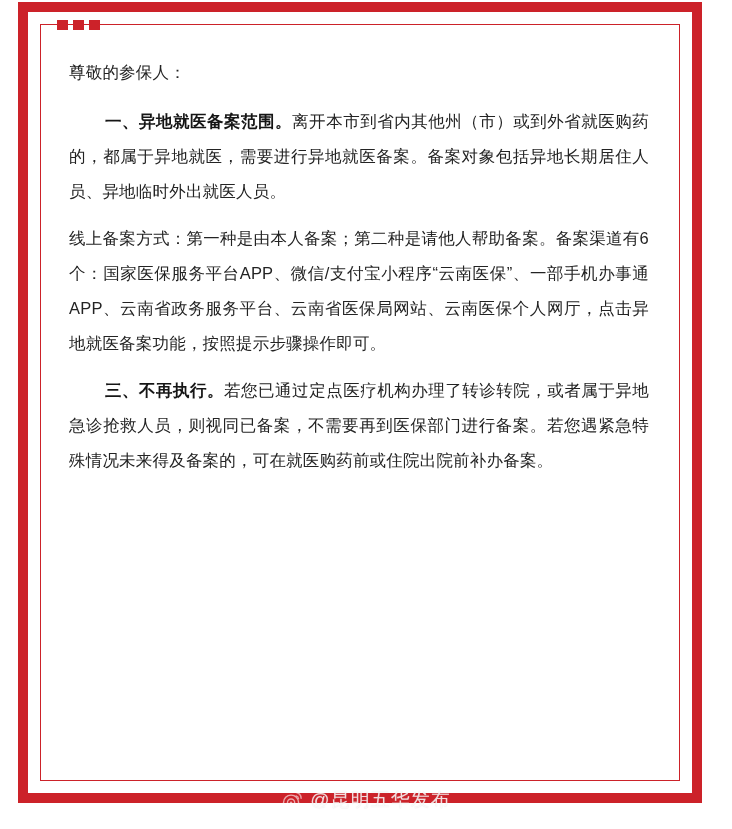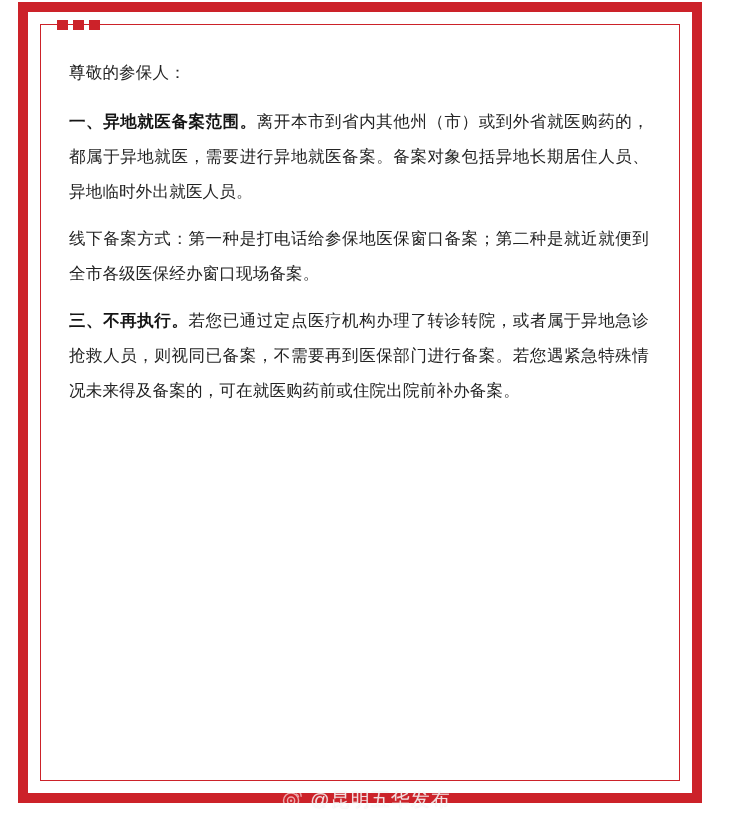--- a/index.html
+++ b/index.html
@@ -82,30 +82,31 @@
     margin: 0 0 12px 0;
     letter-spacing: 0.2px;
     font-family: "Liberation Sans", "DejaVu Sans", sans-serif;
   }
   .para.salutation {
     margin-bottom: 14px;
   }
   .para .lead {
     font-weight: bold;
     color: #151515;
+    margin-left: 36px;
   }
 
   
   .watermark {
     position: absolute;
     left: 0;
     right: 0;
     bottom: 16px;
     display: flex;
-    align-items: flex-start;
+    align-items: center;
     justify-content: center;
     gap: 6px;
     z-index: 6;
     pointer-events: none;
   }
   .watermark .wb-logo {
     width: 23px;
     height: 23px;
     opacity: 0.72;
     display: block;
@@ -136,24 +137,24 @@
       <div class="doc-body">
 
         <p class="para salutation">尊敬的参保人：</p>
 
 
         <p class="para">
           <span class="lead">一、异地就医备案范围。</span><span>离开本市到省内其他州（市）或到外省就医购药的，都属于异地就医，需要进行异地就医备案。备案对象包括异地长期居住人员、异地临时外出就医人员。</span>
         </p>
 
 
+        <p class="para">
+          <span>线上备案方式：第一种是由本人备案；第二种是请他人帮助备案。备案渠道有6个：国家医保服务平台APP、微信/支付宝小程序“云南医保”、一部手机办事通APP、云南省政务服务平台、云南省医保局网站、云南医保个人网厅，点击异地就医备案功能，按照提示步骤操作即可。</span>
+        </p>
 
-        <p class="para">
-          <span>线下备案方式：第一种是打电话给参保地医保窗口备案；第二种是就近就便到全市各级医保经办窗口现场备案。</span>
-        </p>
 
         <p class="para">
           <span class="lead">三、不再执行。</span><span>若您已通过定点医疗机构办理了转诊转院，或者属于异地急诊抢救人员，则视同已备案，不需要再到医保部门进行备案。若您遇紧急特殊情况未来得及备案的，可在就医购药前或住院出院前补办备案。</span>
         </p>
 
       </div>
     </div>
   </div>
 
   <div class="watermark">

